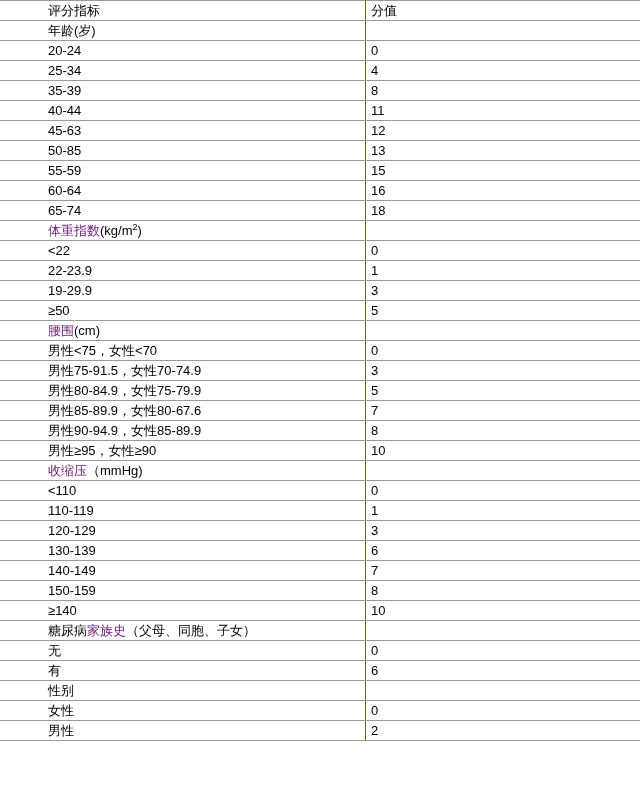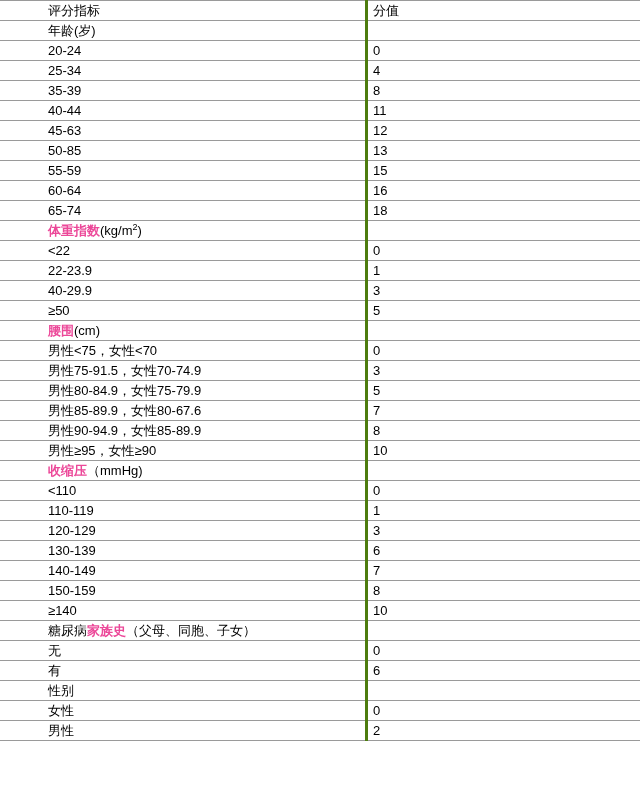--- a/index.html
+++ b/index.html
@@ -28,34 +28,33 @@
     border-right: none;
     padding: 1px 2px 1px 3px;
     font-size: 13px;
     line-height: 16px;
     vertical-align: middle;
     white-space: nowrap;
     overflow: hidden;
   }
   table.score-table td.col-label {
     width: 315px;
-    border-right: 3px solid #4d7c0f;
+    border-right: 1px solid #4d7c0f;
     padding-left: 48px;
   }
   table.score-table td.col-value {
     width: 325px;
     padding-left: 5px;
   }
   
   table.score-table tr:first-child td {
     border-top: 1px solid #9a9a9a;
   }
   .teal {
-    color: #ec4899;
-    font-weight: bold;
+    color: #701a75;
   }
   .sup {
     font-size: 9px;
     vertical-align: super;
     line-height: 0;
   }
   .label-cell-inner {
     display: inline;
   }
 </style>
@@ -114,21 +113,21 @@
       </tr>
       <tr>
         <td class="col-label"><span class="label-cell-inner"><span>&lt;22</span></span></td>
         <td class="col-value">0</td>
       </tr>
       <tr>
         <td class="col-label"><span class="label-cell-inner"><span>22-23.9</span></span></td>
         <td class="col-value">1</td>
       </tr>
       <tr>
-        <td class="col-label"><span class="label-cell-inner"><span>40-29.9</span></span></td>
+        <td class="col-label"><span class="label-cell-inner"><span>19-29.9</span></span></td>
         <td class="col-value">3</td>
       </tr>
       <tr>
         <td class="col-label"><span class="label-cell-inner"><span>≥50</span></span></td>
         <td class="col-value">5</td>
       </tr>
       <tr>
         <td class="col-label"><span class="label-cell-inner"><span class="teal">腰围</span><span>(cm)</span></span></td>
         <td class="col-value"></td>
       </tr>

